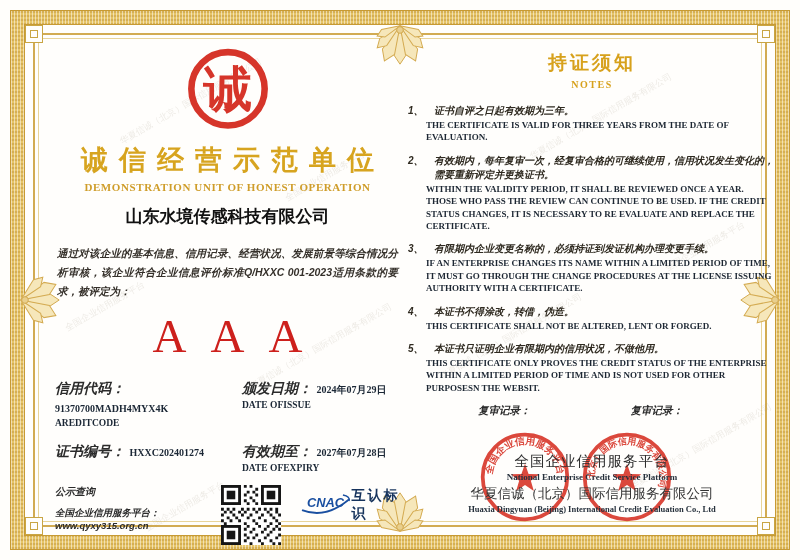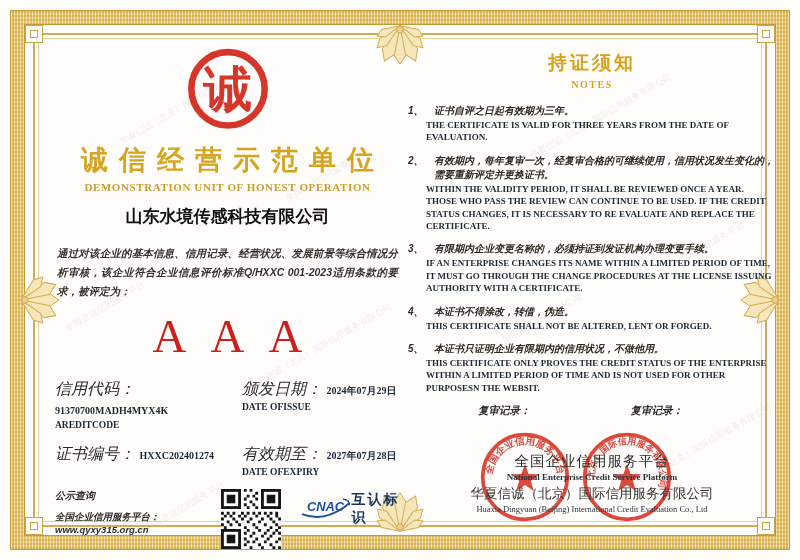--- a/index.html
+++ b/index.html
@@ -26,21 +26,21 @@
   .title-cn{margin-top:4px;text-align:center;font-size:27px;font-weight:bold;color:#d7a41f;
             letter-spacing:11px;text-indent:11px;}
   .title-en{margin-top:3px;text-align:center;font-size:11px;font-weight:bold;color:#cf9d2a;
             font-family:"Liberation Serif",serif;letter-spacing:.6px;}
   .company{margin-top:12px;text-align:center;font-size:17px;font-weight:bold;color:#111;}
   .body-text{margin:16px 2px 0 2px;font-size:10.5px;font-weight:bold;font-style:italic;
              color:#35302a;line-height:1.8;text-align:justify;}
   .rating{margin-top:8px;text-align:center;font-family:"Liberation Serif",serif;font-size:47px;
           color:#cd201c;letter-spacing:24px;text-indent:24px;}
   .fields{margin-top:16px;display:grid;grid-template-columns:187px 1fr;row-gap:14px;}
-  .f-label{font-size:16px;font-weight:normal;font-style:italic;color:#2b2b2b;}
+  .f-label{font-size:14px;font-weight:bold;font-style:italic;color:#2b2b2b;}
   .f-value{font-size:10px;font-weight:bold;font-family:"Liberation Serif",serif;color:#1b2735;}
   .f-sub{margin-top:2px;font-size:9.5px;font-weight:bold;font-family:"Liberation Serif",serif;color:#1b2735;}
   .bottom-row{margin-top:12px;display:flex;align-items:flex-start;gap:12px;}
   .query{width:200px;}
   .q-title{font-size:10px;font-weight:bold;font-style:italic;color:#2b2b2b;}
   .q-line{margin-top:8px;font-size:9.5px;font-weight:bold;font-style:italic;color:#2b2b2b;}
   .qr-wrap{margin-left:2px;}
   .cnac-col{margin-left:6px;display:flex;flex-direction:row;align-items:center;}
   .cnac-label{margin-top:2px;font-size:14px;font-weight:bold;color:#16335c;letter-spacing:2px;}
   
@@ -58,21 +58,21 @@
   .review-row span:first-child{margin-left:70px;}
   .review-row span:last-child{margin-left:100px;}
   .org-block{position:relative;margin-top:10px;height:110px;}
   .stamp{position:absolute;top:2px;opacity:.92;}
   .stamp.s1{left:70px;}
   .stamp.s2{left:172px;}
   .org-text{position:relative;z-index:2;text-align:center;padding-top:24px;}
   .org-cn{font-size:14.5px;color:#2e2e2e;letter-spacing:1px;}
   .org-en{margin-top:1px;font-size:9px;font-weight:bold;font-family:"Liberation Serif",serif;color:#27313c;}
   .issuer-cn{margin-top:3px;font-size:13.5px;color:#333;}
-  .issuer-en{margin-top:1px;font-size:8.5px;font-weight:normal;font-family:"Liberation Serif",serif;color:#27313c;}
+  .issuer-en{margin-top:1px;font-size:8.5px;font-weight:bold;font-family:"Liberation Serif",serif;color:#27313c;}
 </style>
 </head>
 <body>
 
 <div class="page">
 
   <div class="gold-band"></div>
   <div class="band-hole"></div>
   <div class="inner-frame"></div>
   <div class="knot tl"></div>

